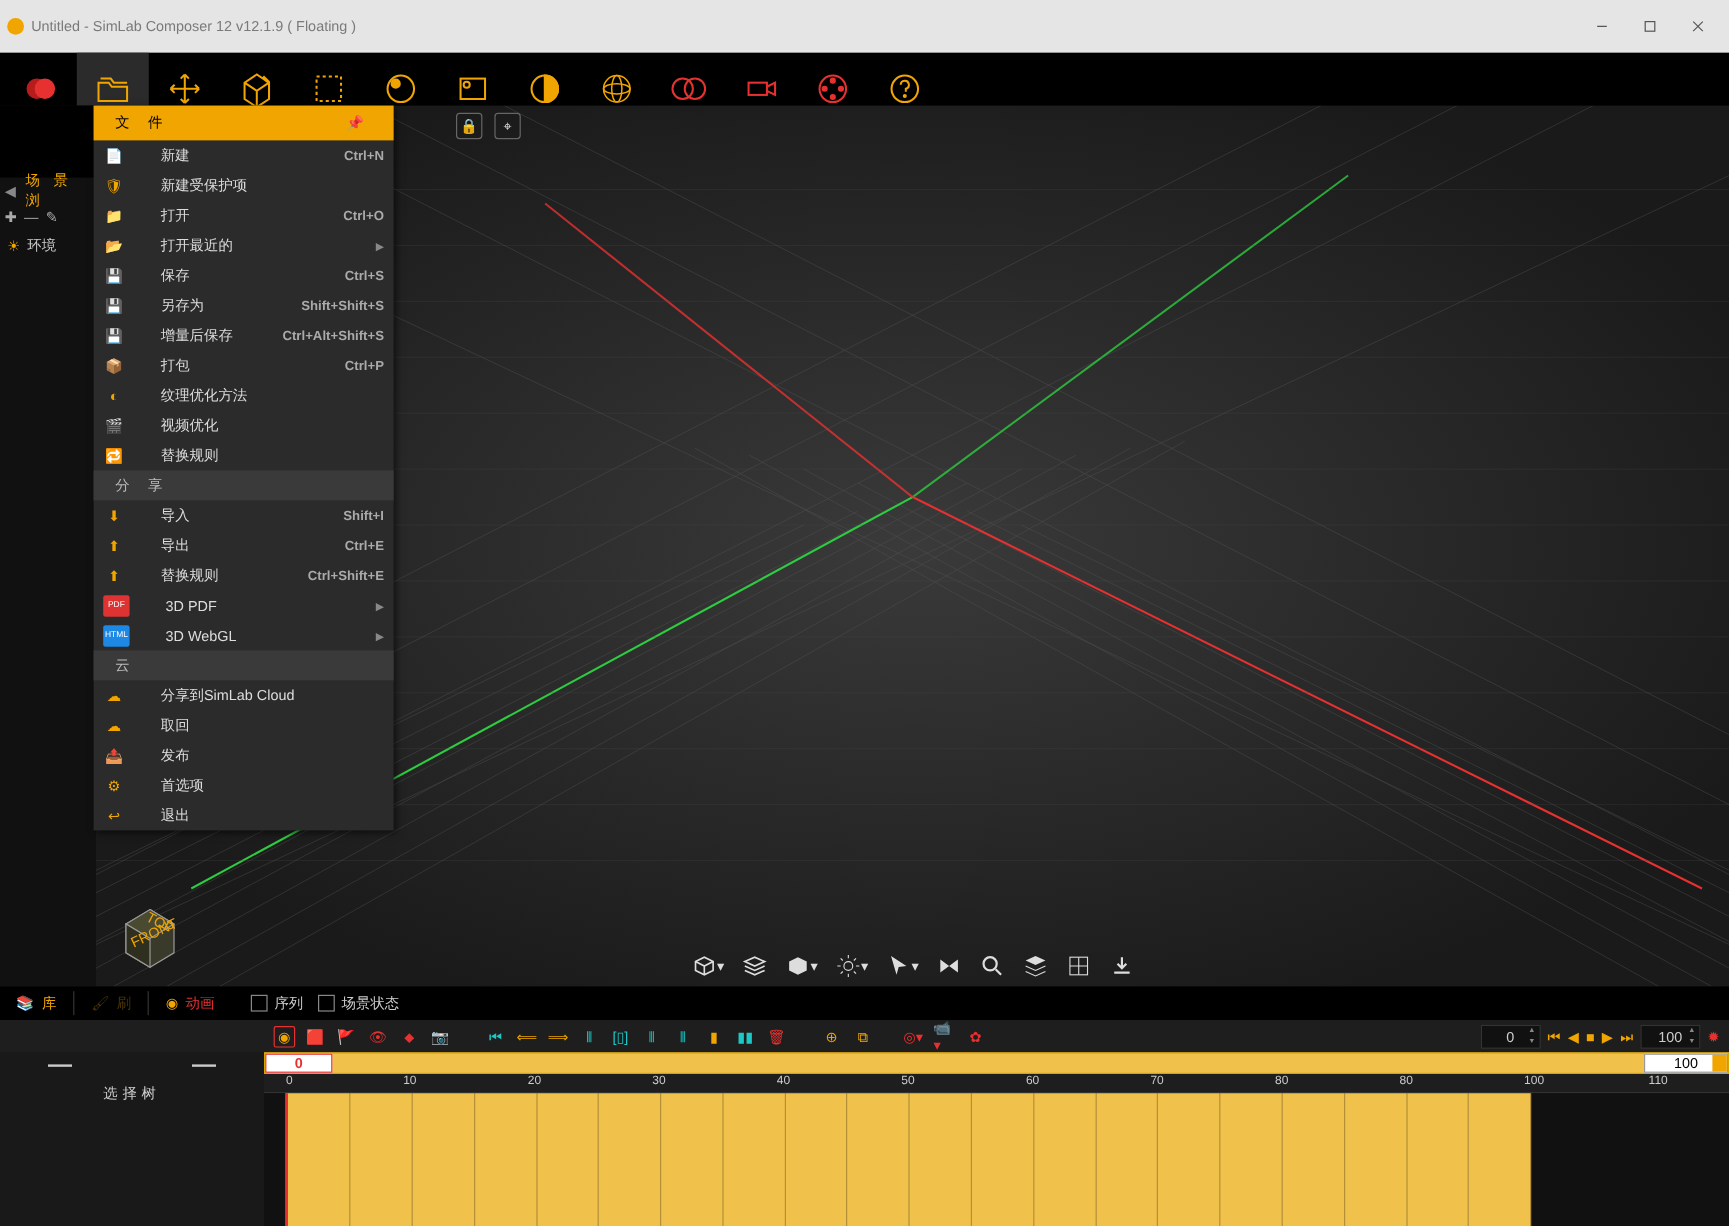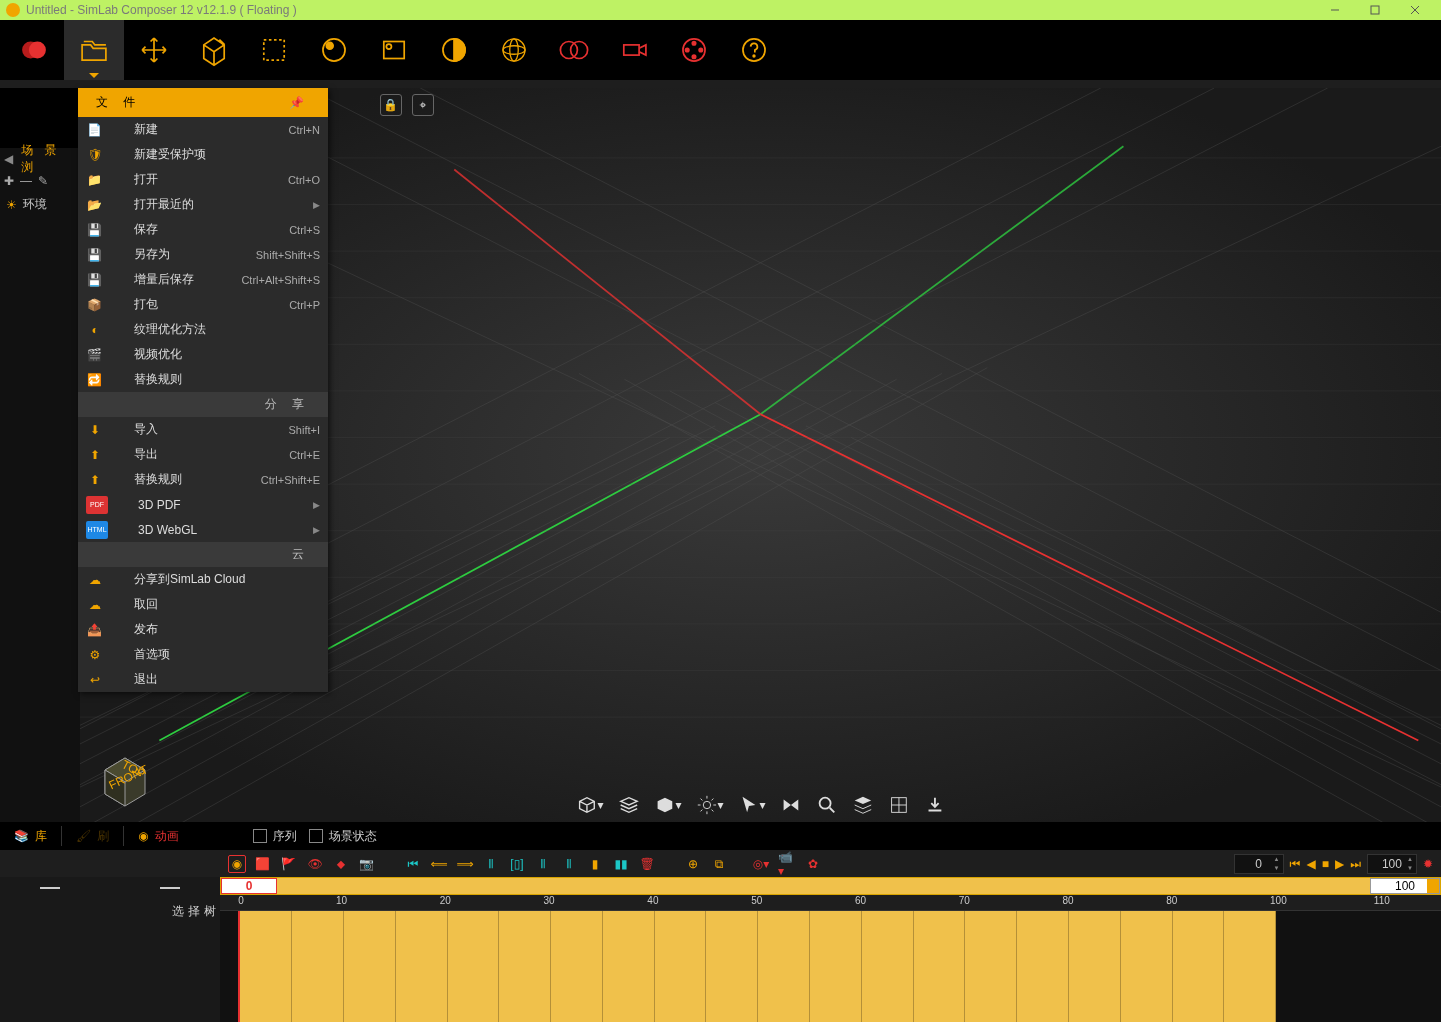--- a/index.html
+++ b/index.html
@@ -1,19 +1,19 @@
 <!DOCTYPE html>
 <html><head>
 <meta charset="utf-8">
 <style>
 * { margin: 0; padding: 0; box-sizing: border-box; font-family: "Microsoft YaHei", Arial, sans-serif; font-size: 12px; user-select: none; }
 html, body { width: 100%; height: 100%; background: #1e1e1e; overflow: hidden; }
 
 
-.titlebar { height: 20px; background: #bef264; display: flex; align-items: center; padding: 0 6px; color: #7a7a7a; }
+.titlebar { height: 44px; background: #e5e5e5; display: flex; align-items: center; padding: 0 6px; color: #7a7a7a; }
 .titlebar .app-icon { width: 14px; height: 14px; background: #f0a500; border-radius: 50%; margin-right: 6px; }
 .titlebar .spacer { flex: 1; }
 .titlebar .win-btn { width: 40px; height: 28px; display: flex; align-items: center; justify-content: center; color: #555; }
 .titlebar .win-btn svg { width: 10px; height: 10px; }
 
 
 .maintoolbar { height: 60px; background: #000; display: flex; align-items: center; padding-left: 4px; }
 .maintoolbar .btn { width: 60px; height: 60px; display: flex; align-items: center; justify-content: center; position: relative; }
 .maintoolbar .btn svg { width: 34px; height: 34px; }
 .maintoolbar .btn.record svg { color: #e73131; }
@@ -38,27 +38,27 @@
 .vp-bottombar { position: absolute; bottom: 6px; left: 50%; transform: translateX(-50%); display: flex; gap: 14px; align-items: center; }
 .vp-bottombar .ic { color: #ddd; display: flex; align-items: center; }
 .vp-bottombar .ic svg { width: 22px; height: 22px; }
 .nav-cube { position: absolute; bottom: 10px; left: 10px; width: 70px; height: 70px; }
 
 
 .filemenu { position: absolute; top: 88px; left: 78px; width: 250px; background: #2b2b2b; color: #ddd; box-shadow: 2px 2px 6px rgba(0,0,0,.6); z-index: 50; }
 .filemenu .menu-title { background: #f0a500; color: #000; padding: 6px 18px; letter-spacing: 6px; display: flex; align-items: center; }
 .filemenu .menu-title .pin { margin-left: auto; }
 .filemenu .section { color: #f0a500; padding: 4px 18px; letter-spacing: 6px; background: #2b2b2b; }
-.filemenu .section.grey { color: #bbb; background: #3a3a3a; letter-spacing: 6px; text-align: right; }
+.filemenu .section.grey { color: #bbb; background: #3a3a3a; letter-spacing: 6px; }
 .filemenu .item { display: flex; align-items: center; padding: 4px 8px; height: 25px; }
 .filemenu .item .mi-icon { width: 18px; height: 18px; margin-right: 8px; display: flex; align-items: center; justify-content: center; color: #f0a500; }
 .filemenu .item .mi-icon.pdf { background: #d33; color: #fff; border-radius: 2px; font-size: 7px; width: 22px; }
 .filemenu .item .mi-icon.html { background: #1e88e5; color: #fff; border-radius: 2px; font-size: 7px; width: 22px; }
 .filemenu .item .mi-label { flex: 1; margin-left: 22px; }
-.filemenu .item .mi-sc { color: #aaa; font-size: 11px; }
+.filemenu .item .mi-sc { color: #aaa; font-size: 11px; font-weight: bold; }
 .filemenu .item .mi-sub { color: #888; margin-left: 4px; font-size: 9px; }
 
 
 .bottomtabs { position: absolute; left: 0; right: 0; bottom: 172px; height: 28px; background: #000; display: flex; align-items: center; gap: 0; color: #f0a500; }
 .bottomtabs .tab { padding: 0 14px; height: 100%; display: flex; align-items: center; gap: 6px; }
 .bottomtabs .tab .tic { color: #f0a500; }
 .bottomtabs .sep { width: 1px; height: 20px; background: #333; }
 .bottomtabs .r-tab { margin-left: 12px; color: #ccc; display: flex; align-items: center; gap: 6px; }
 .bottomtabs .r-tab .box { width: 14px; height: 14px; border: 1px solid #888; display: inline-block; }
 .bottomtabs .red-ic { color: #e73131; }
@@ -74,21 +74,21 @@
 .tltoolbar .numbox .stepper { position: absolute; right: 0; top: 0; bottom: 0; width: 12px; display: flex; flex-direction: column; }
 .tltoolbar .numbox .stepper div { flex:1; font-size:6px; color:#888; text-align:center; line-height:8px; }
 .tltoolbar .pbtn { color: #f0a500; }
 .tltoolbar .gear { color: #e73131; }
 
 
 .timeline { position: absolute; left: 0; right: 0; bottom: 0; height: 145px; background: #1e1e1e; display: flex; }
 .timeline .left { width: 220px; background: #191919; display: flex; flex-direction: column; }
 .timeline .left .marks { height: 22px; display: flex; align-items: center; justify-content: space-between; padding: 0 40px; color: #ccc; }
 .timeline .left .marks .m { width: 20px; height: 2px; background: #ccc; }
-.timeline .left .title { text-align: right; color: #ccc; flex: 1; padding-top: 4px; letter-spacing: 4px; }
+.timeline .left .title { text-align: center; color: #ccc; flex: 1; padding-top: 4px; letter-spacing: 4px; }
 .timeline .right { flex: 1; display: flex; flex-direction: column; position: relative; }
 .timeline .range { height: 18px; background: #f0c14b; position: relative; border: 1px solid #d9a400; display:flex; }
 .timeline .range .startbox { width: 56px; height: 100%; background: #fff; border: 1px solid #e73131; color: #e73131; display: flex; align-items: center; justify-content: center; font-weight: bold; }
 .timeline .range .endbox { position: absolute; right: 0; top: 0; width: 70px; height: 100%; background: #fff; color: #000; display: flex; align-items: center; justify-content: center; border: 1px solid #999; }
 .timeline .range .endbox .handle { position:absolute; right:0; top:0; bottom:0; width:12px; background:#f0a500; }
 .timeline .ruler { height: 16px; background: #1e1e1e; position: relative; border-bottom: 1px solid #333; }
 .timeline .ruler .tick { position: absolute; top: 0; color: #ccc; font-size: 10px; }
 .timeline .track { flex: 1; background: #111; position: relative; }
 .timeline .track .clip { position: absolute; top: 0; bottom: 0; background: #f0c14b; border-left: 2px solid #e73131; }
 .timeline .track .bars { position: absolute; inset: 0; display: flex; }
@@ -460,21 +460,21 @@
   <div class="sep"></div>
   <div class="tab" style="opacity:.3">
       <span class="tic">🖌</span>
       <span>刷</span>
     </div>
   <div class="sep"></div>
   <div class="tab">
       <span class="tic red-ic">◉</span>
       <span style="color:#e73131">动画</span>
     </div>
-  <div class="r-tab" style="margin-left:60px">
+  <div class="r-tab" style="margin-left:16px">
       <span class="box"></span>
       <span>序列</span>
     </div>
   <div class="r-tab">
       <span class="box"></span>
       <span>场景状态</span>
     </div>
 </div>
 
 <div class="tltoolbar">

